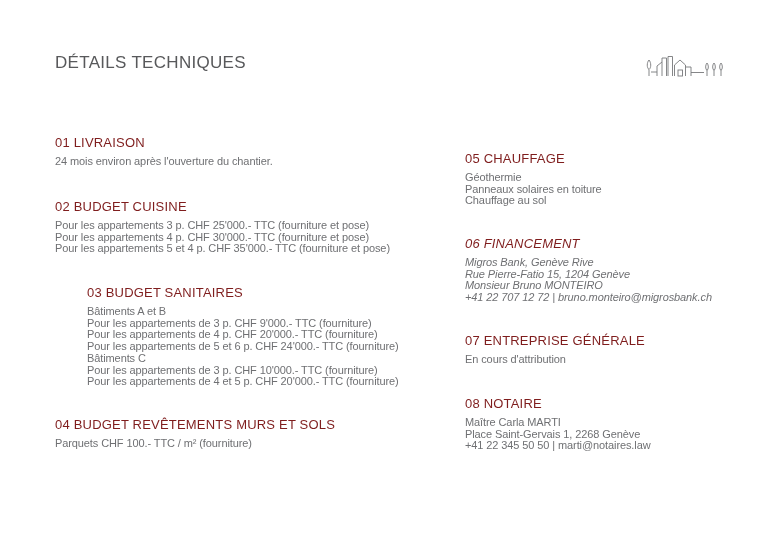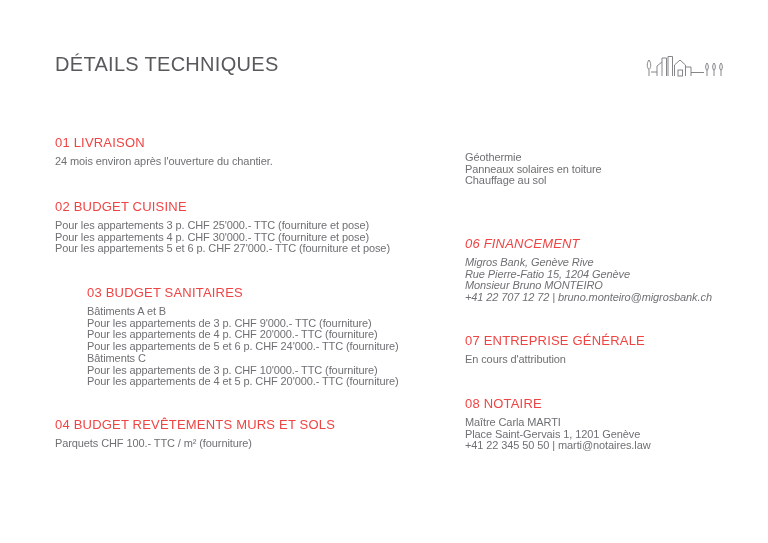--- a/index.html
+++ b/index.html
@@ -9,21 +9,21 @@
     height: 543px;
     background: #ffffff;
     font-family: "Liberation Sans", sans-serif;
     overflow: hidden;
   }
   .title {
     position: absolute;
     left: 55px;
     top: 54px;
     margin: 0;
-    font-size: 20px;
+    font-size: 17px;
     font-weight: 400;
     letter-spacing: 0.3px;
     line-height: 1;
     color: #58595b;
     white-space: nowrap;
   }
   .logo {
     position: absolute;
     left: 645px;
     top: 52px;
@@ -31,21 +31,21 @@
     height: 27px;
   }
   .sec { position: absolute; width: 420px; }
   .sec-r { width: 295px; }
   .sec h2 {
     margin: 0 0 7px 0;
     font-size: 13px;
     font-weight: 400;
     letter-spacing: 0.2px;
     line-height: 13px;
-    color: #ef4444;
+    color: #7f1d1d;
     white-space: nowrap;
   }
   .sec p {
     margin: 0;
     font-size: 11px;
     letter-spacing: -0.1px;
     line-height: 11.7px;
     color: #6f7073;
     white-space: nowrap;
   }
@@ -99,40 +99,41 @@
 
   <section class="sec pos-l0">
     <h2>01 LIVRAISON</h2>
     <p>24 mois environ après l'ouverture du chantier.</p>
   </section>
 
   <section class="sec pos-l1">
     <h2>02 BUDGET CUISINE</h2>
     <p>Pour les appartements 3 p. CHF 25'000.- TTC (fourniture et pose)</p>
     <p>Pour les appartements 4 p. CHF 30'000.- TTC (fourniture et pose)</p>
-    <p>Pour les appartements 5 et 6 p. CHF 27'000.- TTC (fourniture et pose)</p>
+    <p>Pour les appartements 5 et 4 p. CHF 35'000.- TTC (fourniture et pose)</p>
   </section>
 
   <section class="sec pos-l2">
     <h2>03 BUDGET SANITAIRES</h2>
     <p>Bâtiments A et B</p>
     <p>Pour les appartements de 3 p. CHF 9'000.- TTC (fourniture)</p>
     <p>Pour les appartements de 4 p. CHF 20'000.- TTC (fourniture)</p>
     <p>Pour les appartements de 5 et 6 p. CHF 24'000.- TTC (fourniture)</p>
     <p>Bâtiments C</p>
     <p>Pour les appartements de 3 p. CHF 10'000.- TTC (fourniture)</p>
     <p>Pour les appartements de 4 et 5 p. CHF 20'000.- TTC (fourniture)</p>
   </section>
 
   <section class="sec pos-l3">
     <h2>04 BUDGET REVÊTEMENTS MURS ET SOLS</h2>
     <p>Parquets CHF 100.- TTC / m² (fourniture)</p>
   </section>
 
   <section class="sec sec-r pos-r0">
+    <h2>05 CHAUFFAGE</h2>
     <p>Géothermie</p>
     <p>Panneaux solaires en toiture</p>
     <p>Chauffage au sol</p>
   </section>
 
   <section class="sec sec-r pos-r1">
     <h2>06 FINANCEMENT</h2>
     <p>Migros Bank, Genève Rive</p>
     <p>Rue Pierre-Fatio 15, 1204 Genève</p>
     <p>Monsieur Bruno MONTEIRO</p>
@@ -140,17 +141,17 @@
   </section>
 
   <section class="sec sec-r pos-r2">
     <h2>07 ENTREPRISE GÉNÉRALE</h2>
     <p>En cours d'attribution</p>
   </section>
 
   <section class="sec sec-r pos-r3">
     <h2>08 NOTAIRE</h2>
     <p>Maître Carla MARTI</p>
-    <p>Place Saint-Gervais 1, 1201 Genève</p>
+    <p>Place Saint-Gervais 1, 2268 Genève</p>
     <p>+41 22 345 50 50 | marti@notaires.law</p>
   </section>
 
 </div>
 
 </body></html>

